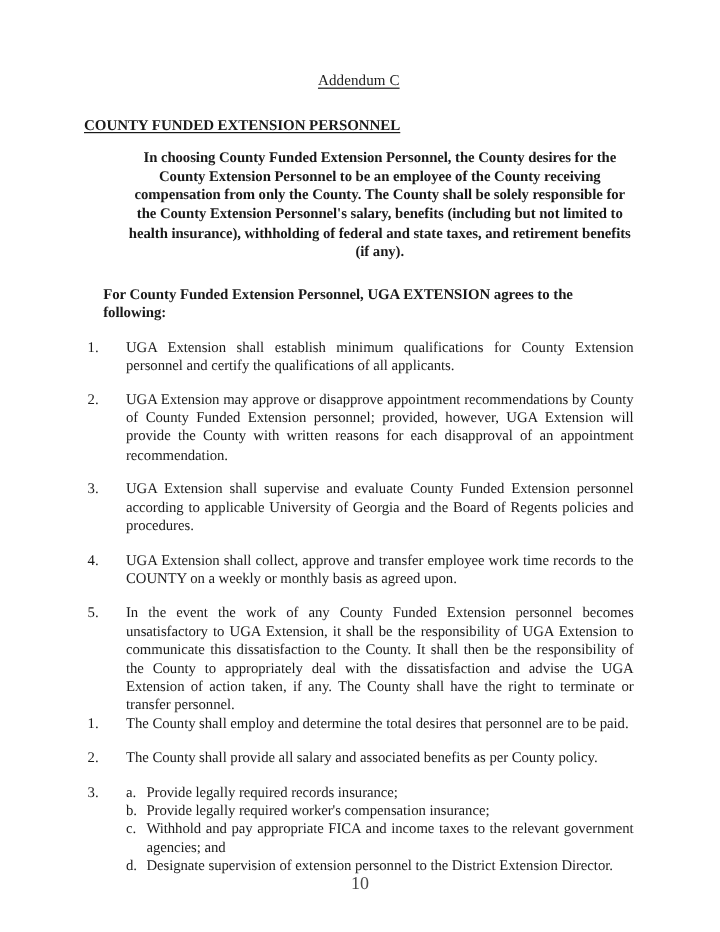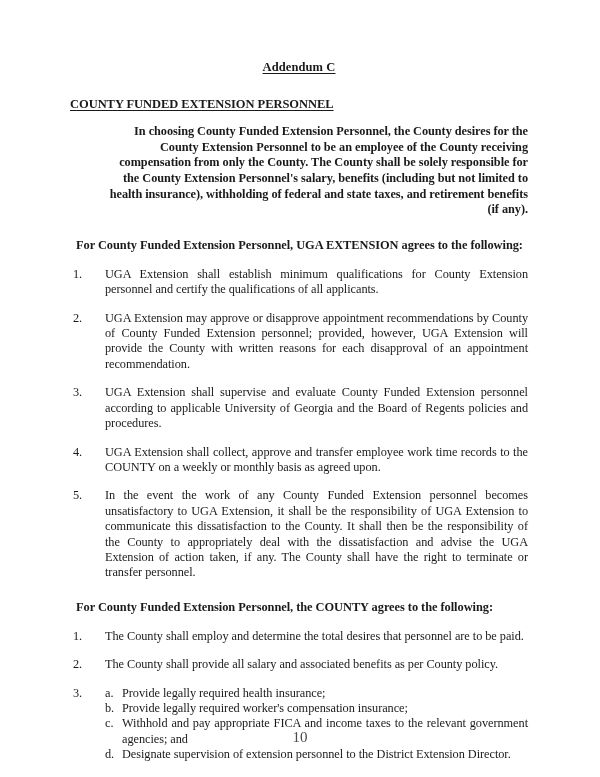--- a/index.html
+++ b/index.html
@@ -20,21 +20,21 @@
   .content {
     position: absolute;
     left: 70px;
     top: 60px;
     width: 458px;
   }
 
   
   .doc-title {
     text-align: center;
-    font-weight: bold;
+    font-weight: normal;
     font-size: 12.5px;
     text-decoration: underline;
     text-underline-offset: 2px;
     margin: 0 0 22px 0;
     letter-spacing: 0.1px;
   }
 
   
   .section-heading {
     font-weight: bold;
@@ -44,30 +44,30 @@
     margin: 0 0 4px 0;
     letter-spacing: -0.05px;
   }
 
   
   .intro-block {
     font-weight: bold;
     font-size: 12.3px;
     line-height: 15.6px;
     margin-left: 35px;
-    text-align: right;
+    text-align: center;
     margin-bottom: 20px;
     letter-spacing: -0.05px;
   }
 
   
   .lead-heading {
     font-weight: bold;
     font-size: 12.4px;
-    margin: 0 0 14px 6px;
+    margin: 0 0 14px 16px;
     line-height: 15px;
     letter-spacing: -0.05px;
   }
   .lead-heading.second {
     margin-top: 19px;
   }
 
   
   .num-list {
     margin: 0;
@@ -167,37 +167,36 @@
       <li class="num-item">
         <span class="marker">4.</span>
         <span class="body">UGA Extension shall collect, approve and transfer employee work time records to the COUNTY on a weekly or monthly basis as agreed upon.</span>
       </li>
       <li class="num-item">
         <span class="marker">5.</span>
         <span class="body">In the event the work of any County Funded Extension personnel becomes unsatisfactory to UGA Extension, it shall be the responsibility of UGA Extension to communicate this dissatisfaction to the County.  It shall then be the responsibility of the County to appropriately deal with the dissatisfaction and advise the UGA Extension of action taken, if any.  The County shall have the right to terminate or transfer personnel.</span>
       </li>
     </ol>
 
-    <div class="lead-heading second">For County Funded Extension Personnel, the COUNTY agrees to the following:</div>
 
     <ol class="num-list">
       <li class="num-item">
         <span class="marker">1.</span>
         <span class="body">The County shall employ and determine the total desires that personnel are to be paid.</span>
       </li>
       <li class="num-item">
         <span class="marker">2.</span>
         <span class="body">The County shall provide all salary and associated benefits as per County policy.</span>
       </li>
       <li class="num-item">
         <span class="marker">3.</span>
         <ol class="sub-list">
           <li class="sub-item nowrap">
             <span class="sub-marker">a.</span>
-            <span class="sub-body">Provide legally required health insurance;</span>
+            <span class="sub-body">Provide legally required records insurance;</span>
           </li>
           <li class="sub-item nowrap">
             <span class="sub-marker">b.</span>
             <span class="sub-body">Provide legally required worker's compensation insurance;</span>
           </li>
           <li class="sub-item">
             <span class="sub-marker">c.</span>
             <span class="sub-body">Withhold and pay appropriate FICA and income taxes to the relevant government agencies; and</span>
           </li>
           <li class="sub-item nowrap">

